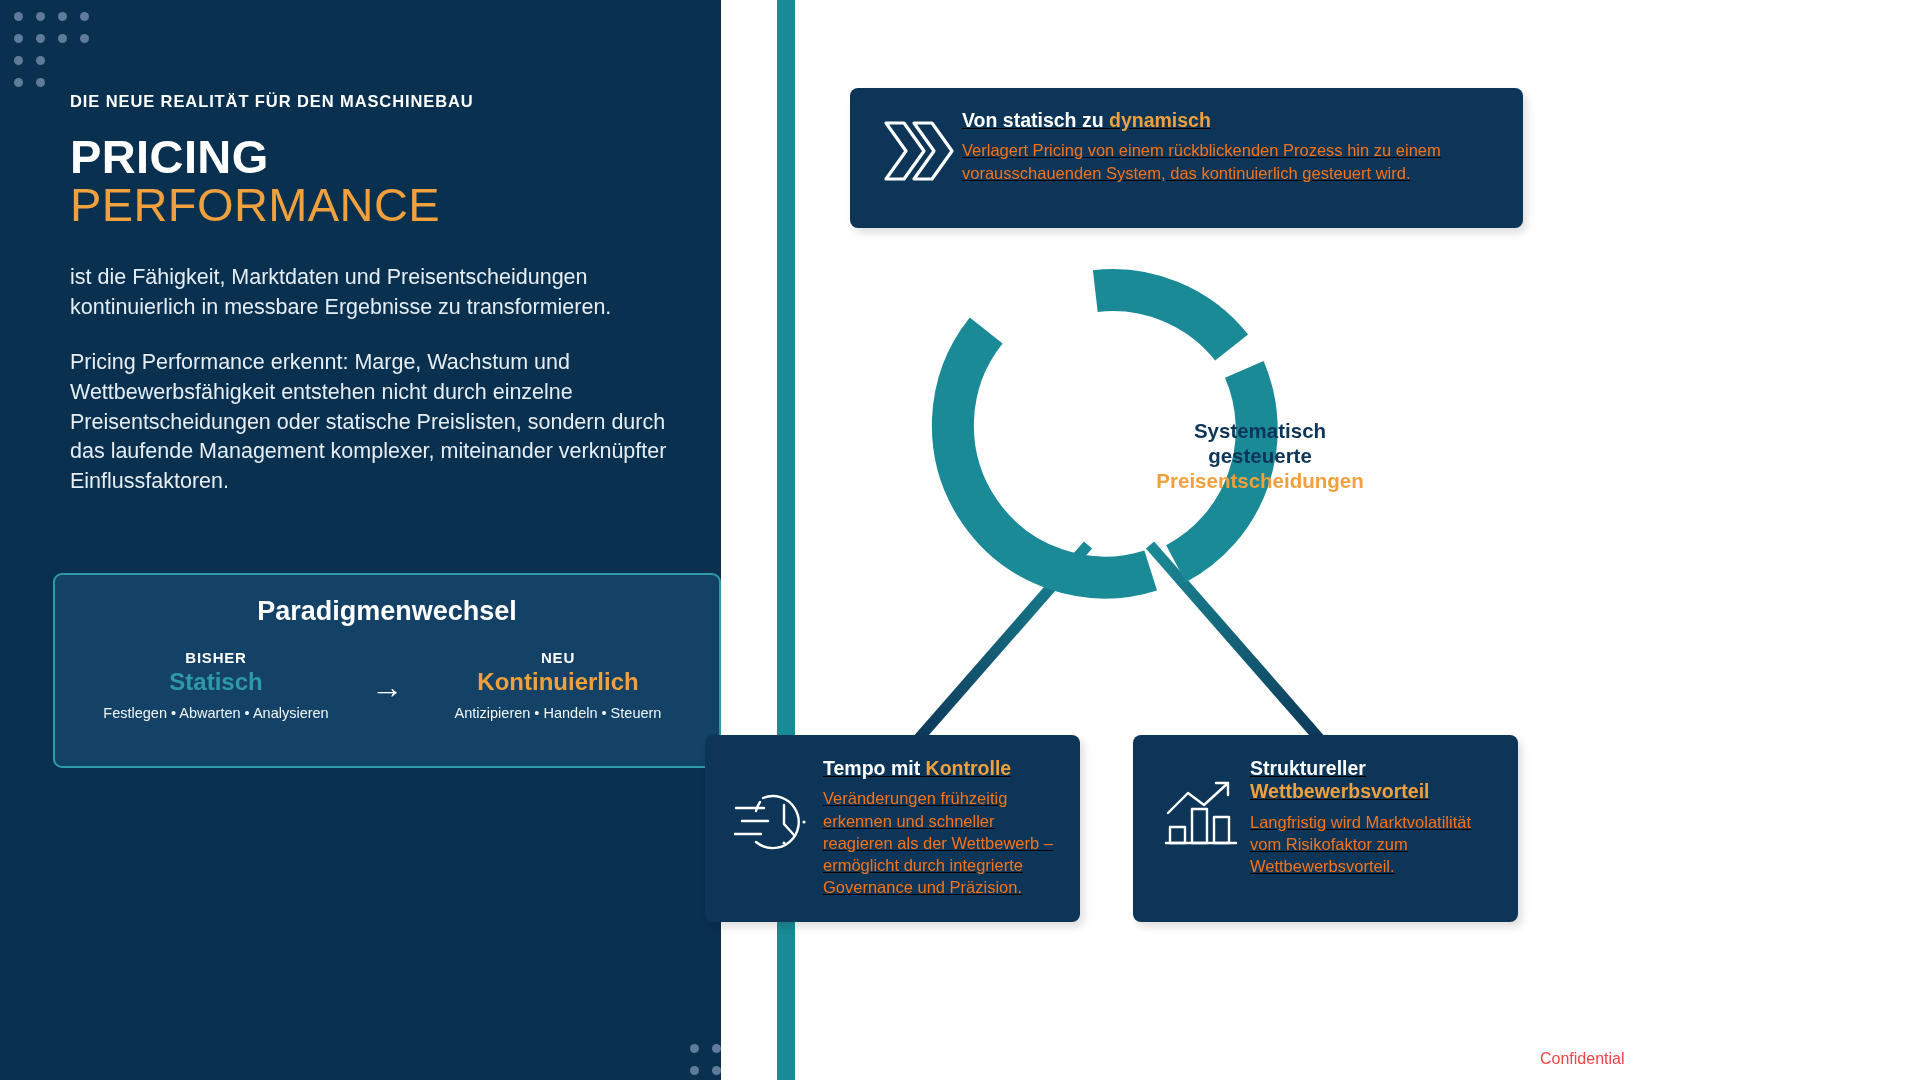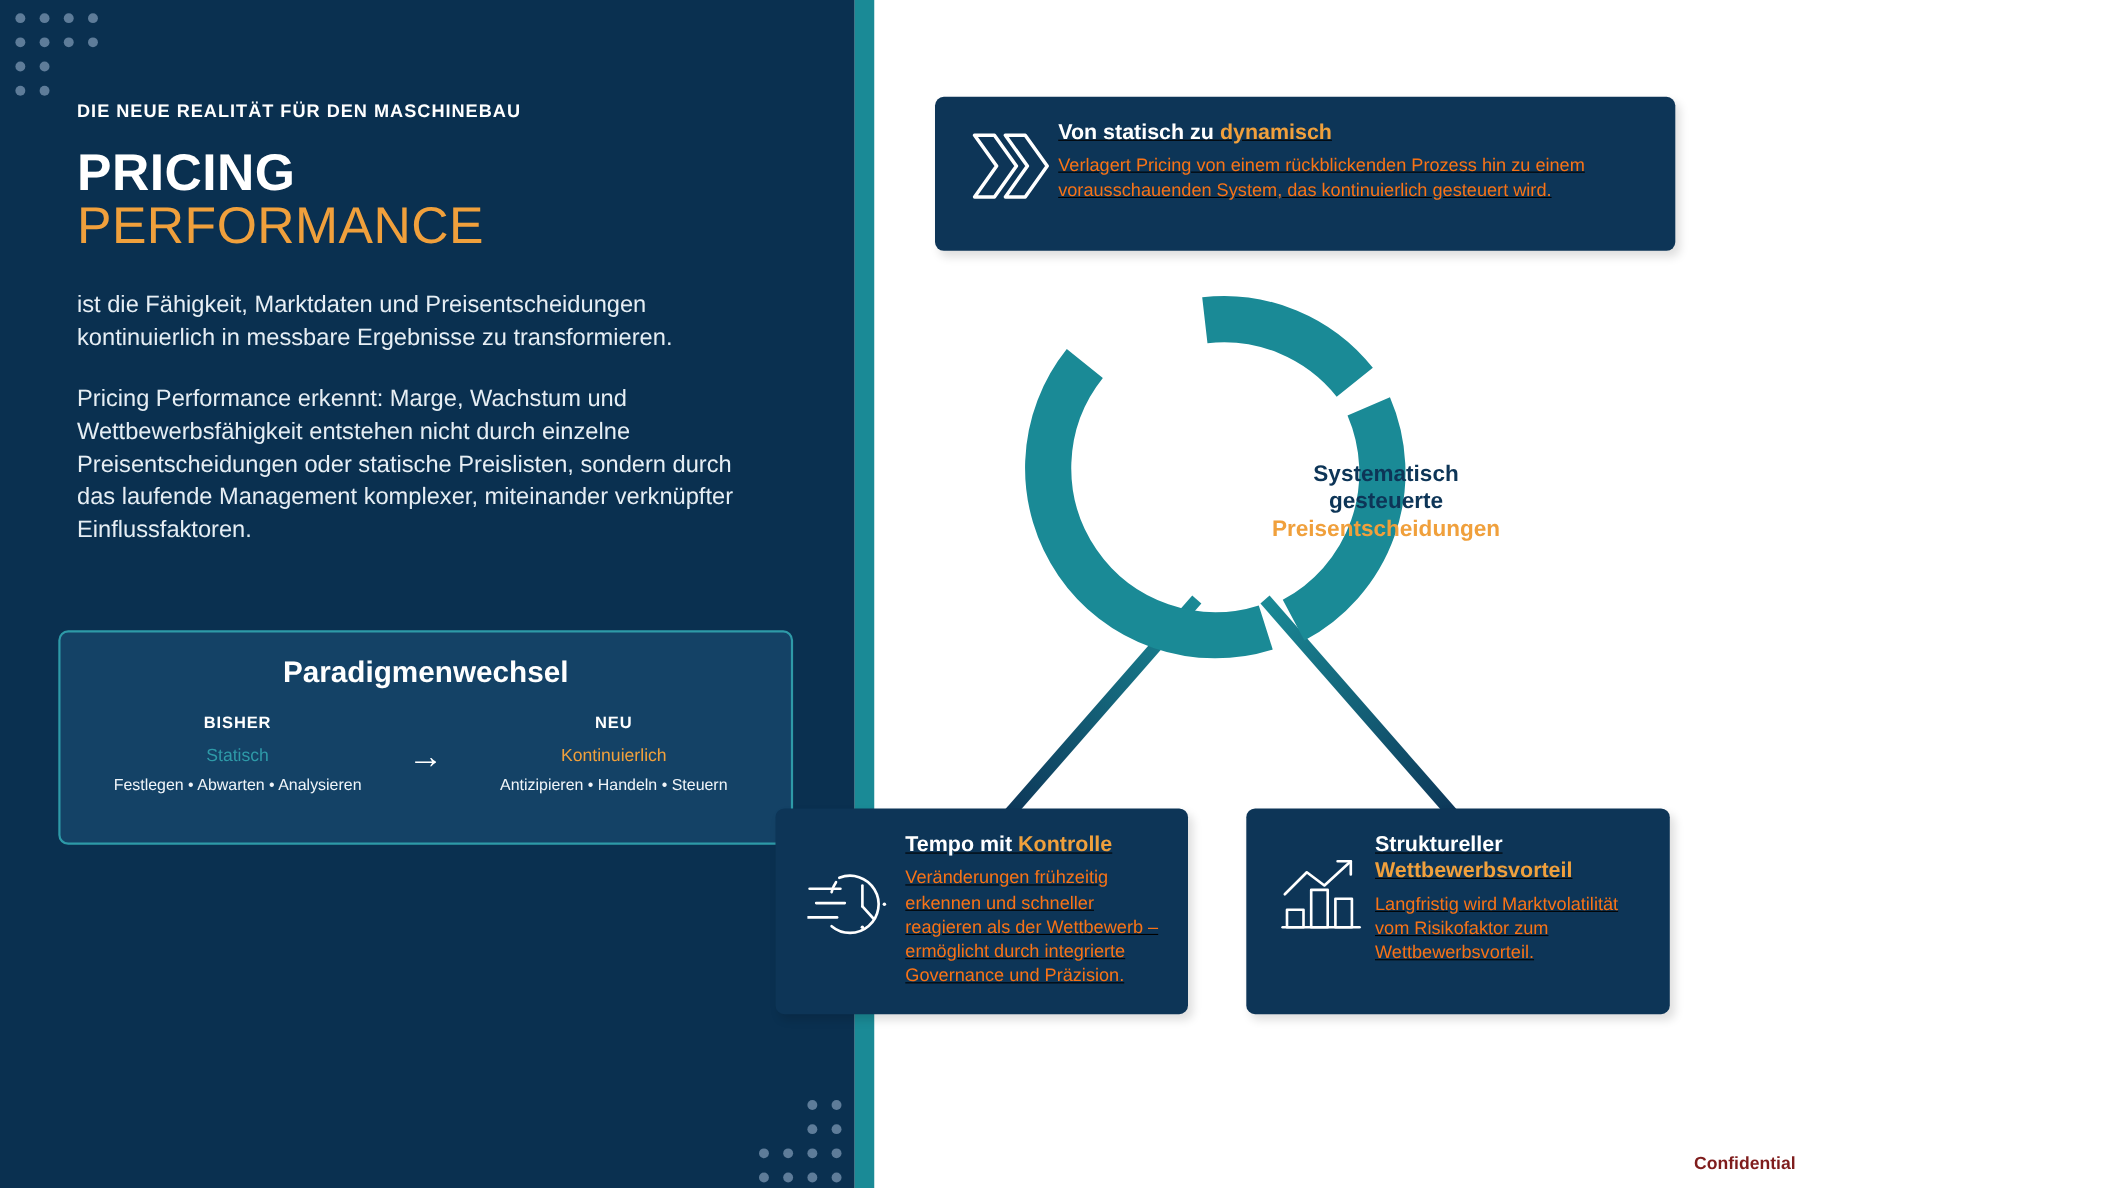--- a/index.html
+++ b/index.html
@@ -12,21 +12,21 @@
     height: 1080px;
     overflow: hidden;
     font-family: "Liberation Sans", sans-serif;
     position: relative;
   }
 
   
   #left-panel {
     position: absolute;
     left: 0; top: 0;
-    width: 777px;
+    width: 721px;
     height: 1080px;
     background: #0A3050;
     overflow: hidden;
   }
   #teal-strip {
     position: absolute;
     left: 777px; top: 0;
     width: 18px;
     height: 1080px;
     background: #1A8A96;
@@ -120,23 +120,23 @@
     width: 272px;
     text-align: center;
   }
   .par-kicker {
     font-size: 15px;
     font-weight: bold;
     letter-spacing: 0.8px;
     color: #FFFFFF;
   }
   .par-value {
-    font-size: 16px;
-    font-weight: normal;
-    margin-top: 13px;
+    font-size: 24px;
+    font-weight: bold;
+    margin-top: 2px;
   }
   .par-value.old { color: #2E9AA8; }
   .par-value.new { color: #F0A03C; }
   .par-steps {
     font-size: 14.5px;
     color: #F0F5F9;
     margin-top: 9px;
   }
   #par-arrow {
     width: 70px;
@@ -228,22 +228,21 @@
     font-weight: bold;
     color: #F0A03C;
     display: block;
   }
 
   #confidential {
     position: absolute;
     left: 745px;
     top: 1050px;
     font-size: 16px;
-    color: #7f1d1d;
-    font-weight: bold;
+    color: #ef4444;
   }
 </style>
 </head>
 <body>
 
 <div id="left-panel">
 
   <div class="dot-grid" id="dot-grid-top">
     <span class="dot"></span>
     <span class="dot"></span>

